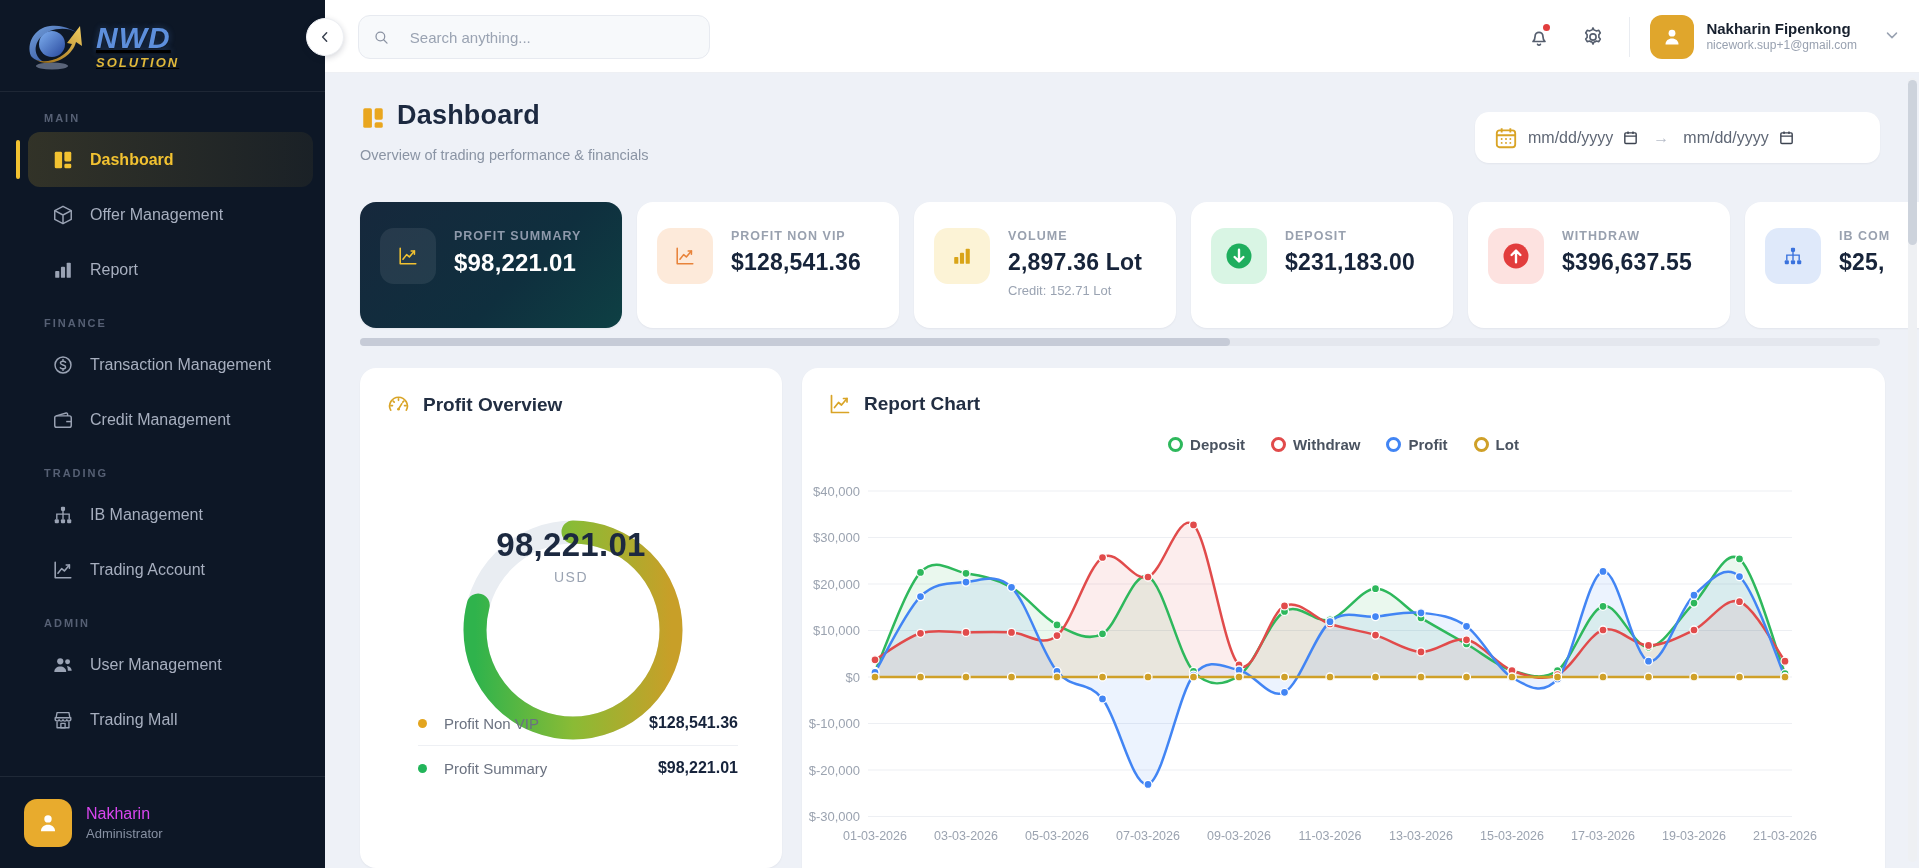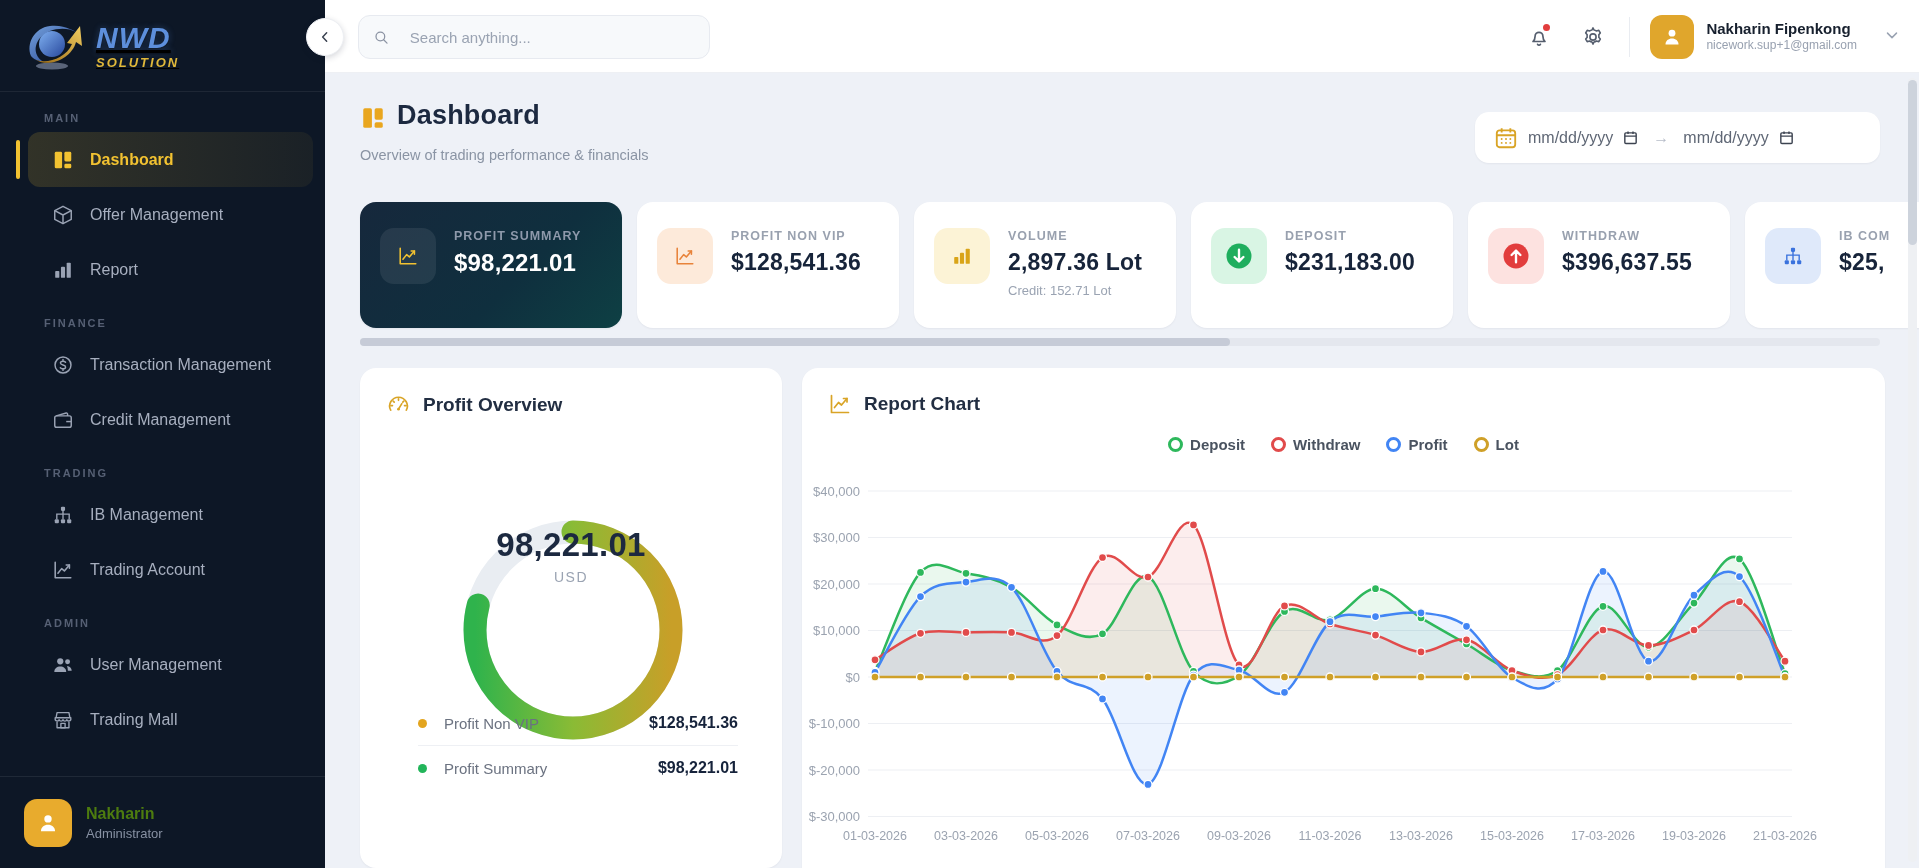--- a/index.html
+++ b/index.html
@@ -18,21 +18,21 @@
   .nav-section-label { margin:20px 0 8px 0; padding-left:28px; font-size:11px; font-weight:bold; letter-spacing:2px; color:#566074; }
   .nav-item { position:relative; height:55px; margin:0 12px; display:flex; align-items:center; gap:16px; padding-left:24px; border-radius:12px; color:#a7afbf; cursor:pointer; }
   .nav-item .nav-icon { width:22px; height:22px; display:flex; align-items:center; justify-content:center; color:#9aa3b4; }
   .nav-item .nav-label { font-size:16px; }
   .nav-item.active { background:linear-gradient(90deg, rgba(242,194,49,0.16), rgba(242,194,49,0.06)); }
   .nav-item.active::before { content:""; position:absolute; left:-12px; top:8px; bottom:8px; width:4px; border-radius:3px; background:#f2c231; }
   .nav-item.active .nav-label { color:#f2c231; font-weight:bold; }
   .nav-item.active .nav-icon { color:#f2c231; }
   .sidebar-footer { position:absolute; left:0; right:0; bottom:0; height:92px; border-top:1px solid rgba(255,255,255,0.08); display:flex; align-items:center; gap:14px; padding:0 24px; }
   .side-avatar { width:48px; height:48px; border-radius:13px; background:#e8ab2d; display:flex; align-items:center; justify-content:center; color:#fff; }
-  .side-user-name { font-size:16px; font-weight:bold; color:#4d7c0f; }
+  .side-user-name { font-size:16px; font-weight:normal; color:#d946ef; }
   .side-user-role { font-size:13px; color:#8791a3; margin-top:3px; }
 
   
   .collapse-btn { position:absolute; left:306px; top:18px; width:38px; height:38px; border-radius:50%; background:#fff; border:1px solid #edeff3; box-shadow:0 2px 6px rgba(20,30,50,.18); z-index:9; display:flex; align-items:center; justify-content:center; color:#39414f; cursor:pointer; }
 
   
   .topbar { position:absolute; left:325px; top:0; width:1594px; height:73px; background:#ffffff; border-bottom:1px solid #eef0f4; z-index:4; }
   .search-box { position:absolute; left:33px; top:15px; width:352px; height:44px; background:#f7f9fb; border:1px solid #e7eaf0; border-radius:12px; display:flex; align-items:center; padding:0 14px; gap:20px; color:#8b93a3; }
   .search-box input { border:none; outline:none; background:transparent; font-size:15px; color:#47505f; width:100%; font-family:inherit; }
   .search-box input::placeholder { color:#9aa3b2; }

